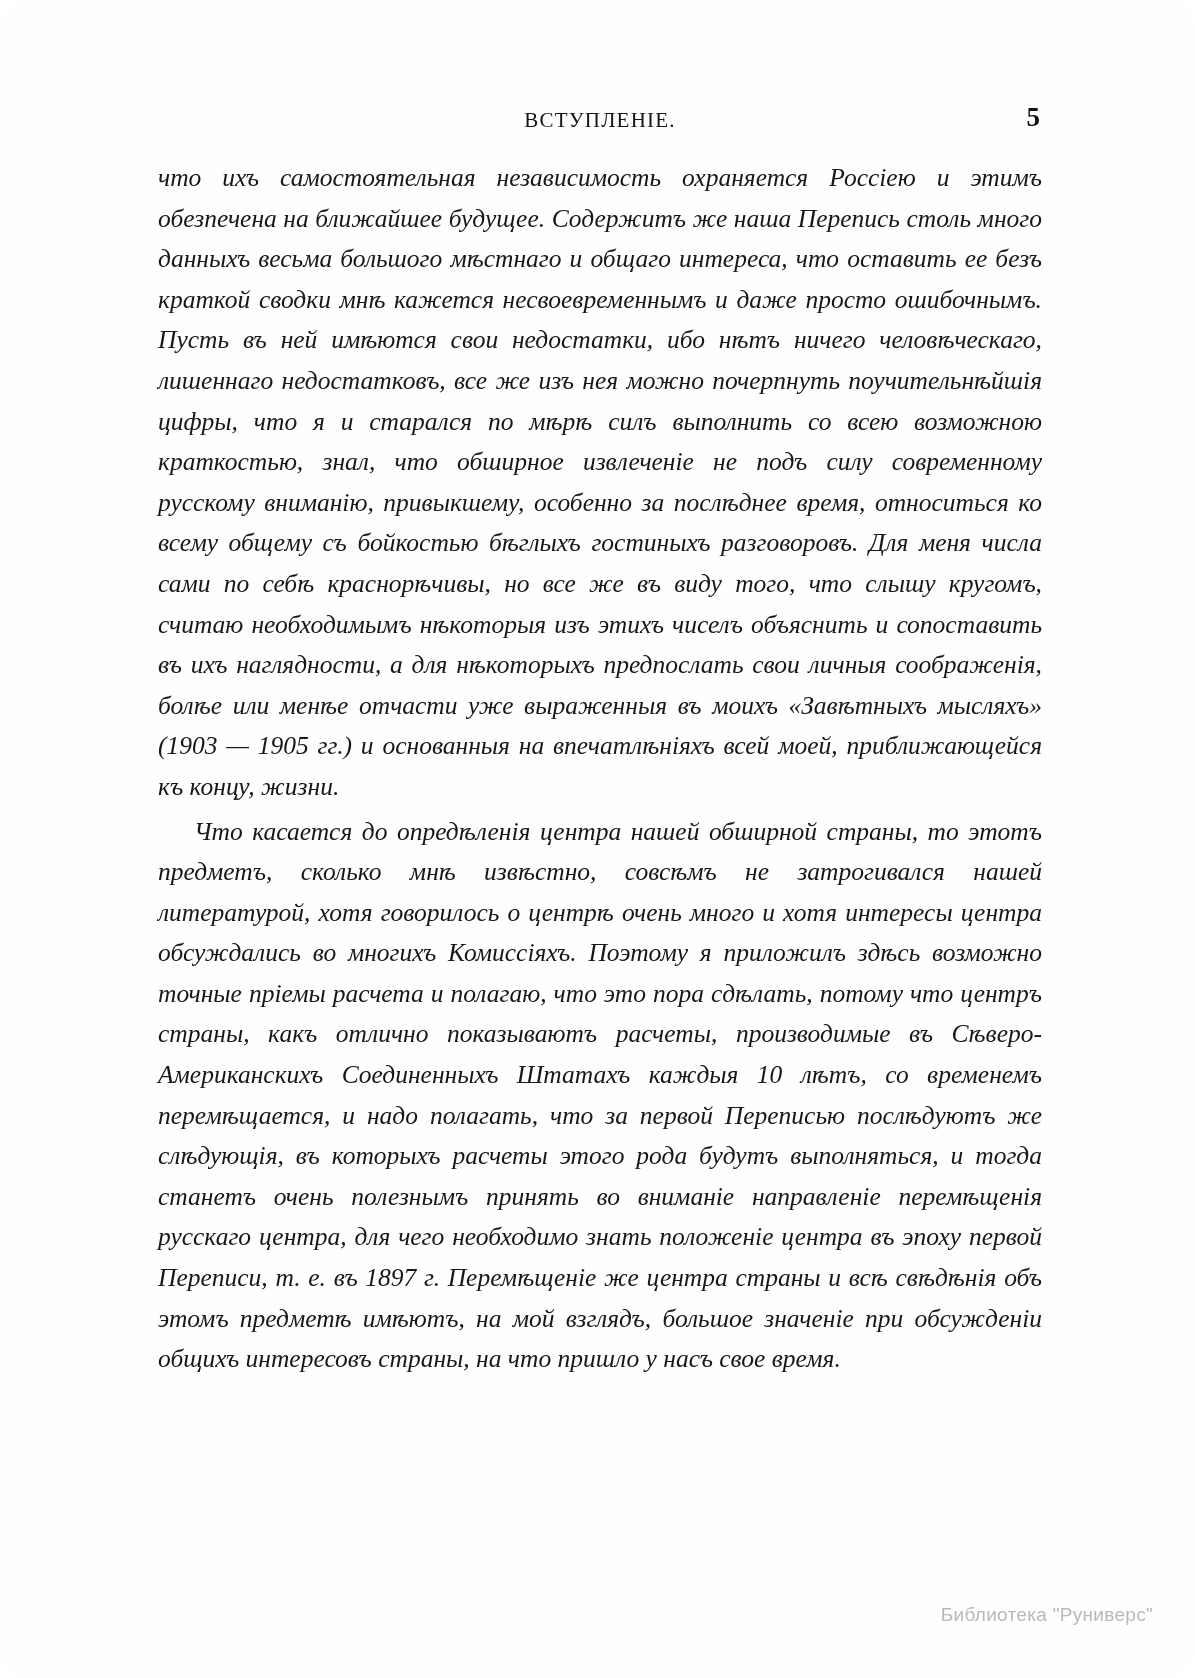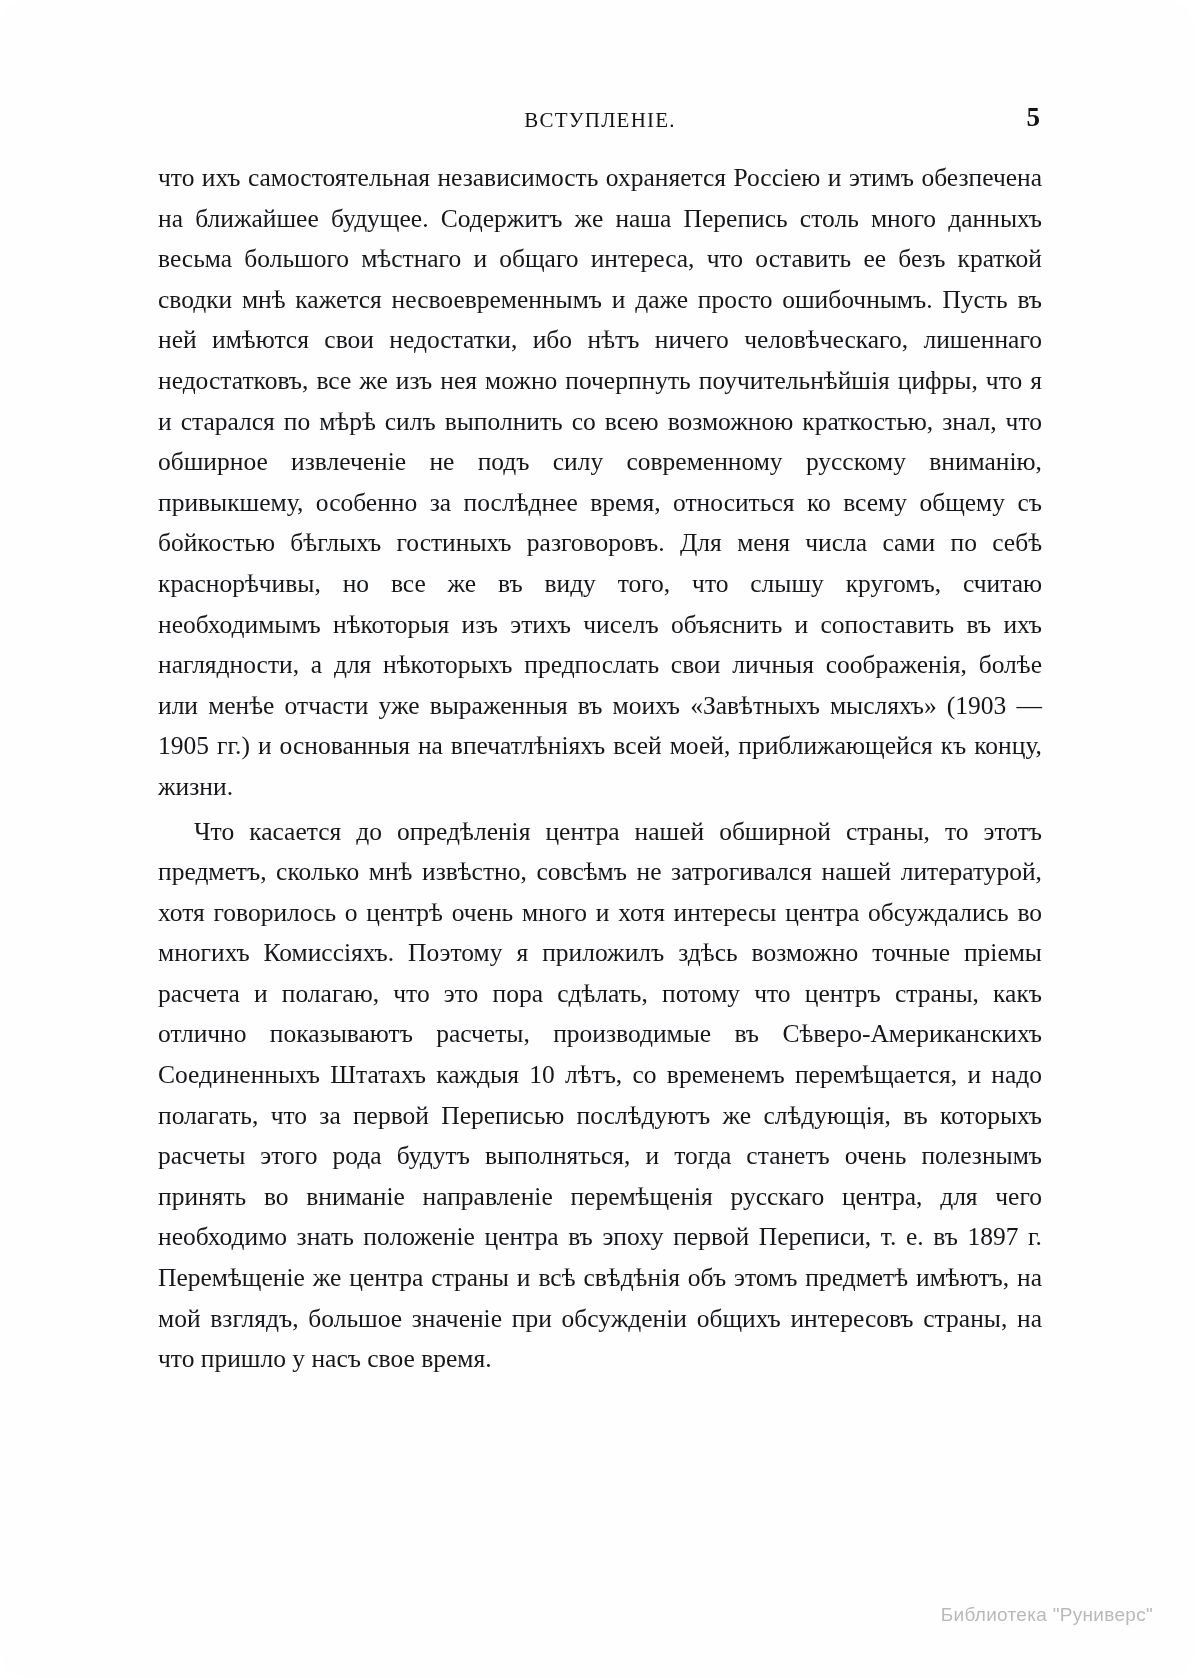--- a/index.html
+++ b/index.html
@@ -49,20 +49,21 @@
     font-size: 27px;
     font-weight: bold;
     color: #111111;
     font-family: "Liberation Serif", serif;
   }
   .body-text {
     position: absolute;
     left: 158px;
     top: 158px;
     width: 884px;
+    font-style: italic;
   }
   .para {
     margin: 0 0 0 0;
     text-align: justify;
     text-justify: inter-word;
     font-size: 25.5px;
     line-height: 40.6px;
     color: #15171a;
     font-family: "Liberation Serif", serif;
     -webkit-font-smoothing: none;

